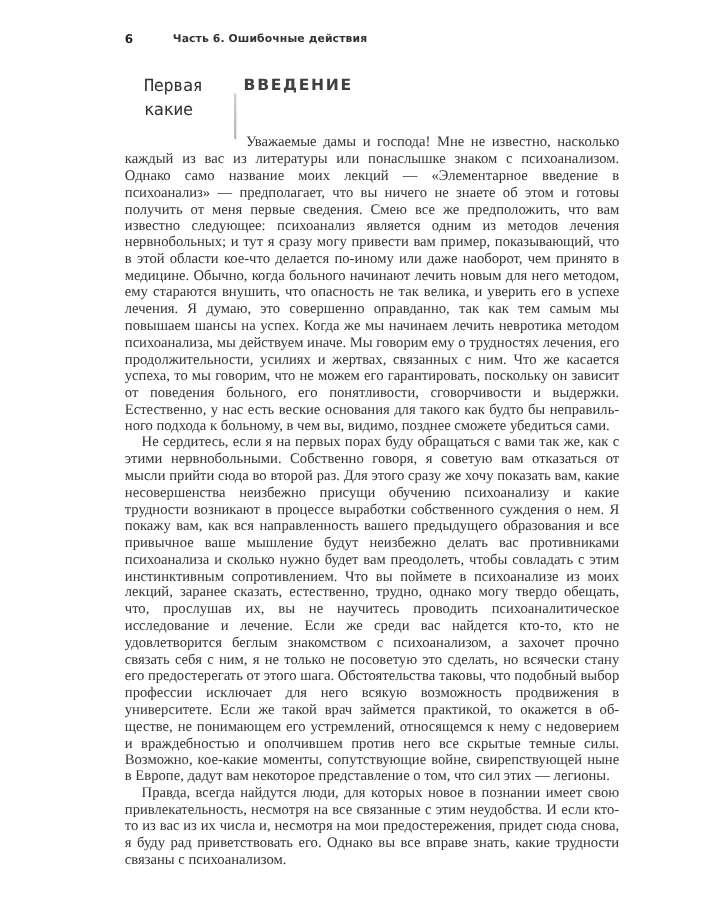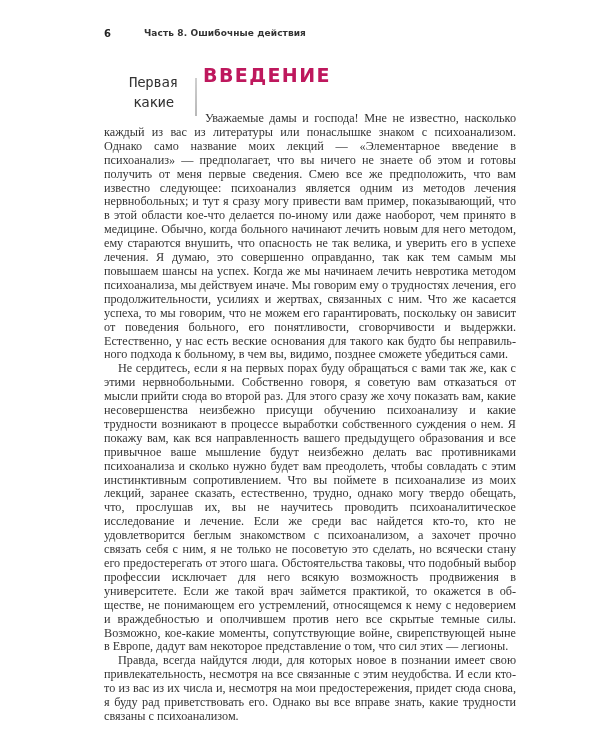--- a/index.html
+++ b/index.html
@@ -10,47 +10,47 @@
   .running-header { position: absolute; top: 28px; left: 104px; width: 420px; height: 14px; }
   .page-number {
     position: absolute; left: 0; top: 0;
     font-family: "DejaVu Sans", sans-serif; font-weight: bold; font-size: 10px; color: #222;
   }
   .running-title {
     position: absolute; left: 40px; top: 0;
     font-family: "DejaVu Sans", sans-serif; font-weight: bold; font-size: 9px; color: #333; letter-spacing: 0.1px;
   }
   .lecture-label {
-    position: absolute; top: 72px; left: 120px; width: 67px; text-align: center;
+    position: absolute; top: 62px; left: 120px; width: 67px; text-align: left;
     font-family: "DejaVu Sans Mono", monospace; font-size: 14px; line-height: 20px; color: #333;
     letter-spacing: -0.3px;
   }
   .vrule {
     position: absolute; left: 195px; top: 78px; width: 2px; height: 38px;
     background: linear-gradient(#cfcfcf, #b8b8b8);
   }
   .chapter-title {
     position: absolute; top: 64px; left: 203px;
-    font-family: "DejaVu Sans", sans-serif; font-weight: bold; font-size: 19px; color: #be185d;
+    font-family: "DejaVu Sans", sans-serif; font-weight: bold; font-size: 13px; color: #404040;
     letter-spacing: 1.4px;
   }
   .body-text {
     position: absolute; top: 112px; left: 104px; width: 412px;
     font-family: "Liberation Serif", serif; font-size: 12.2px; line-height: 13.9px; color: #333;
     text-align: justify;
   }
   .para { margin: 0; text-indent: 14px; hyphens: manual; }
   .para.first { text-indent: 101px; }
 </style>
 </head>
 <body>
 
 <div class="running-header">
   <span class="page-number">6</span>
-  <span class="running-title">Часть 8. Ошибочные действия</span>
+  <span class="running-title">Часть 6. Ошибочные действия</span>
 </div>
 
 <div class="lecture-label">
   <div>Первая</div>
   <div>какие</div>
 </div>
 
 <div class="vrule"></div>
 
 <h1 class="chapter-title" style="margin:0;">ВВЕДЕНИЕ</h1>

